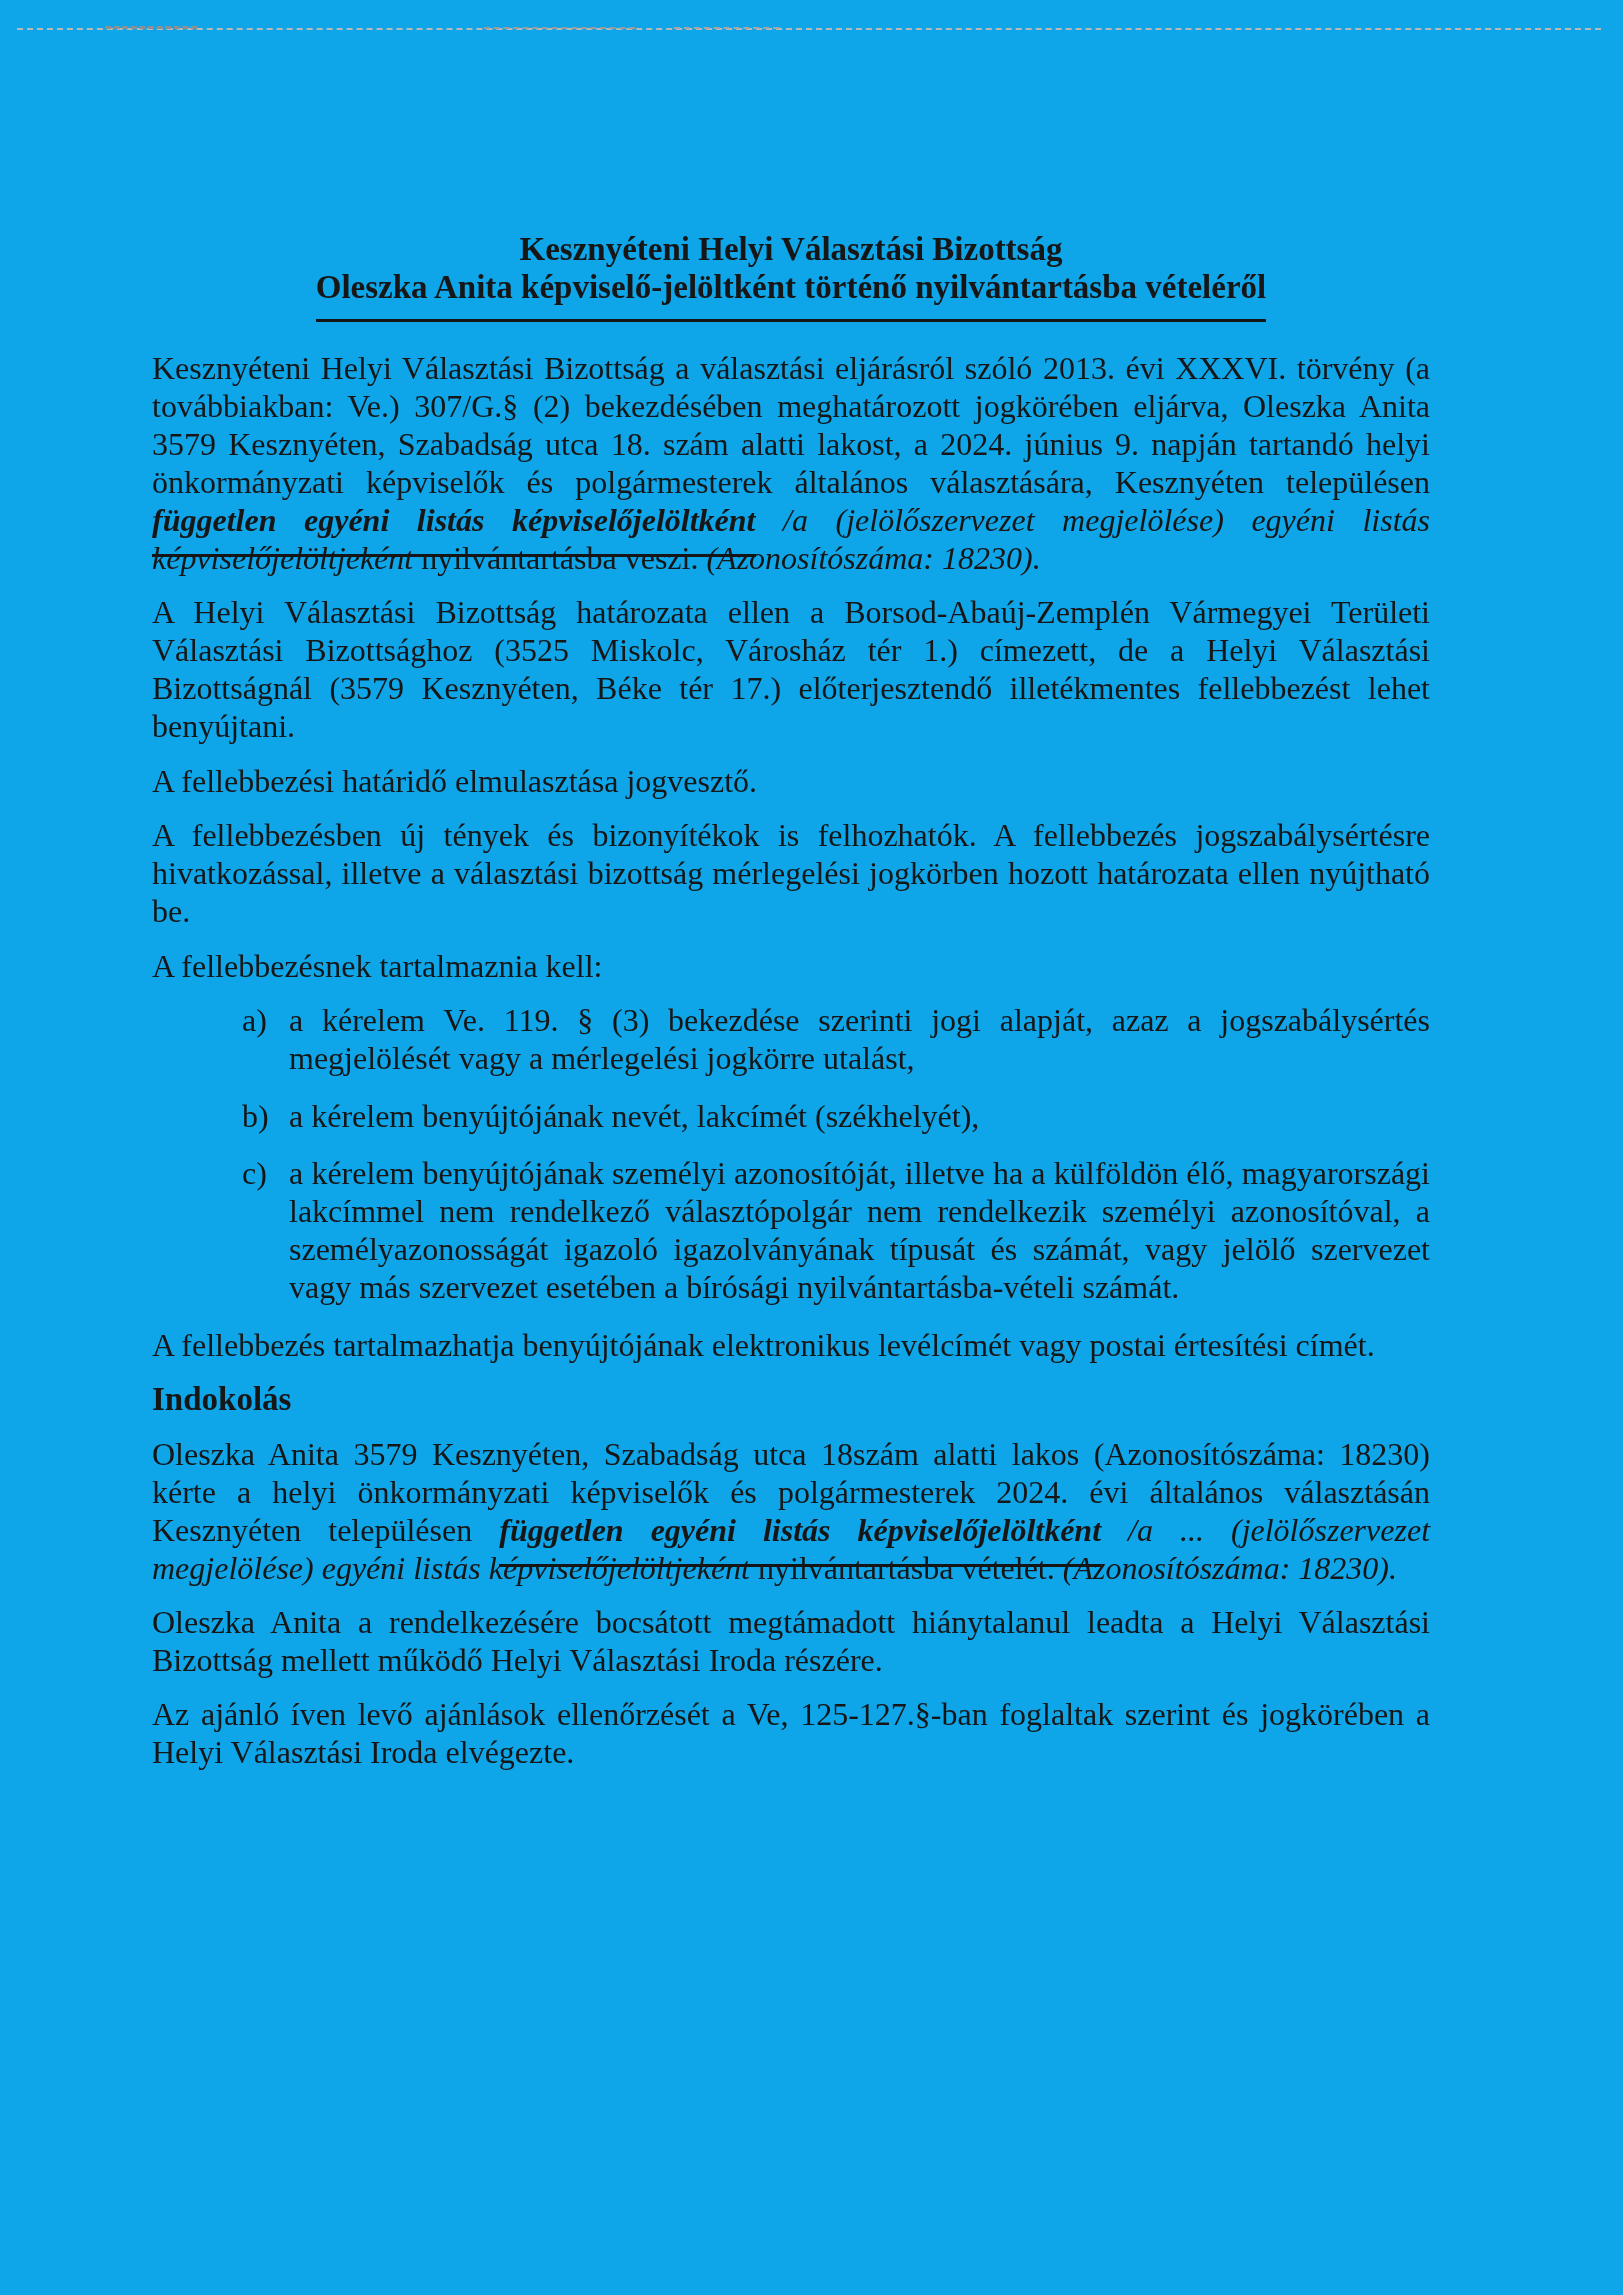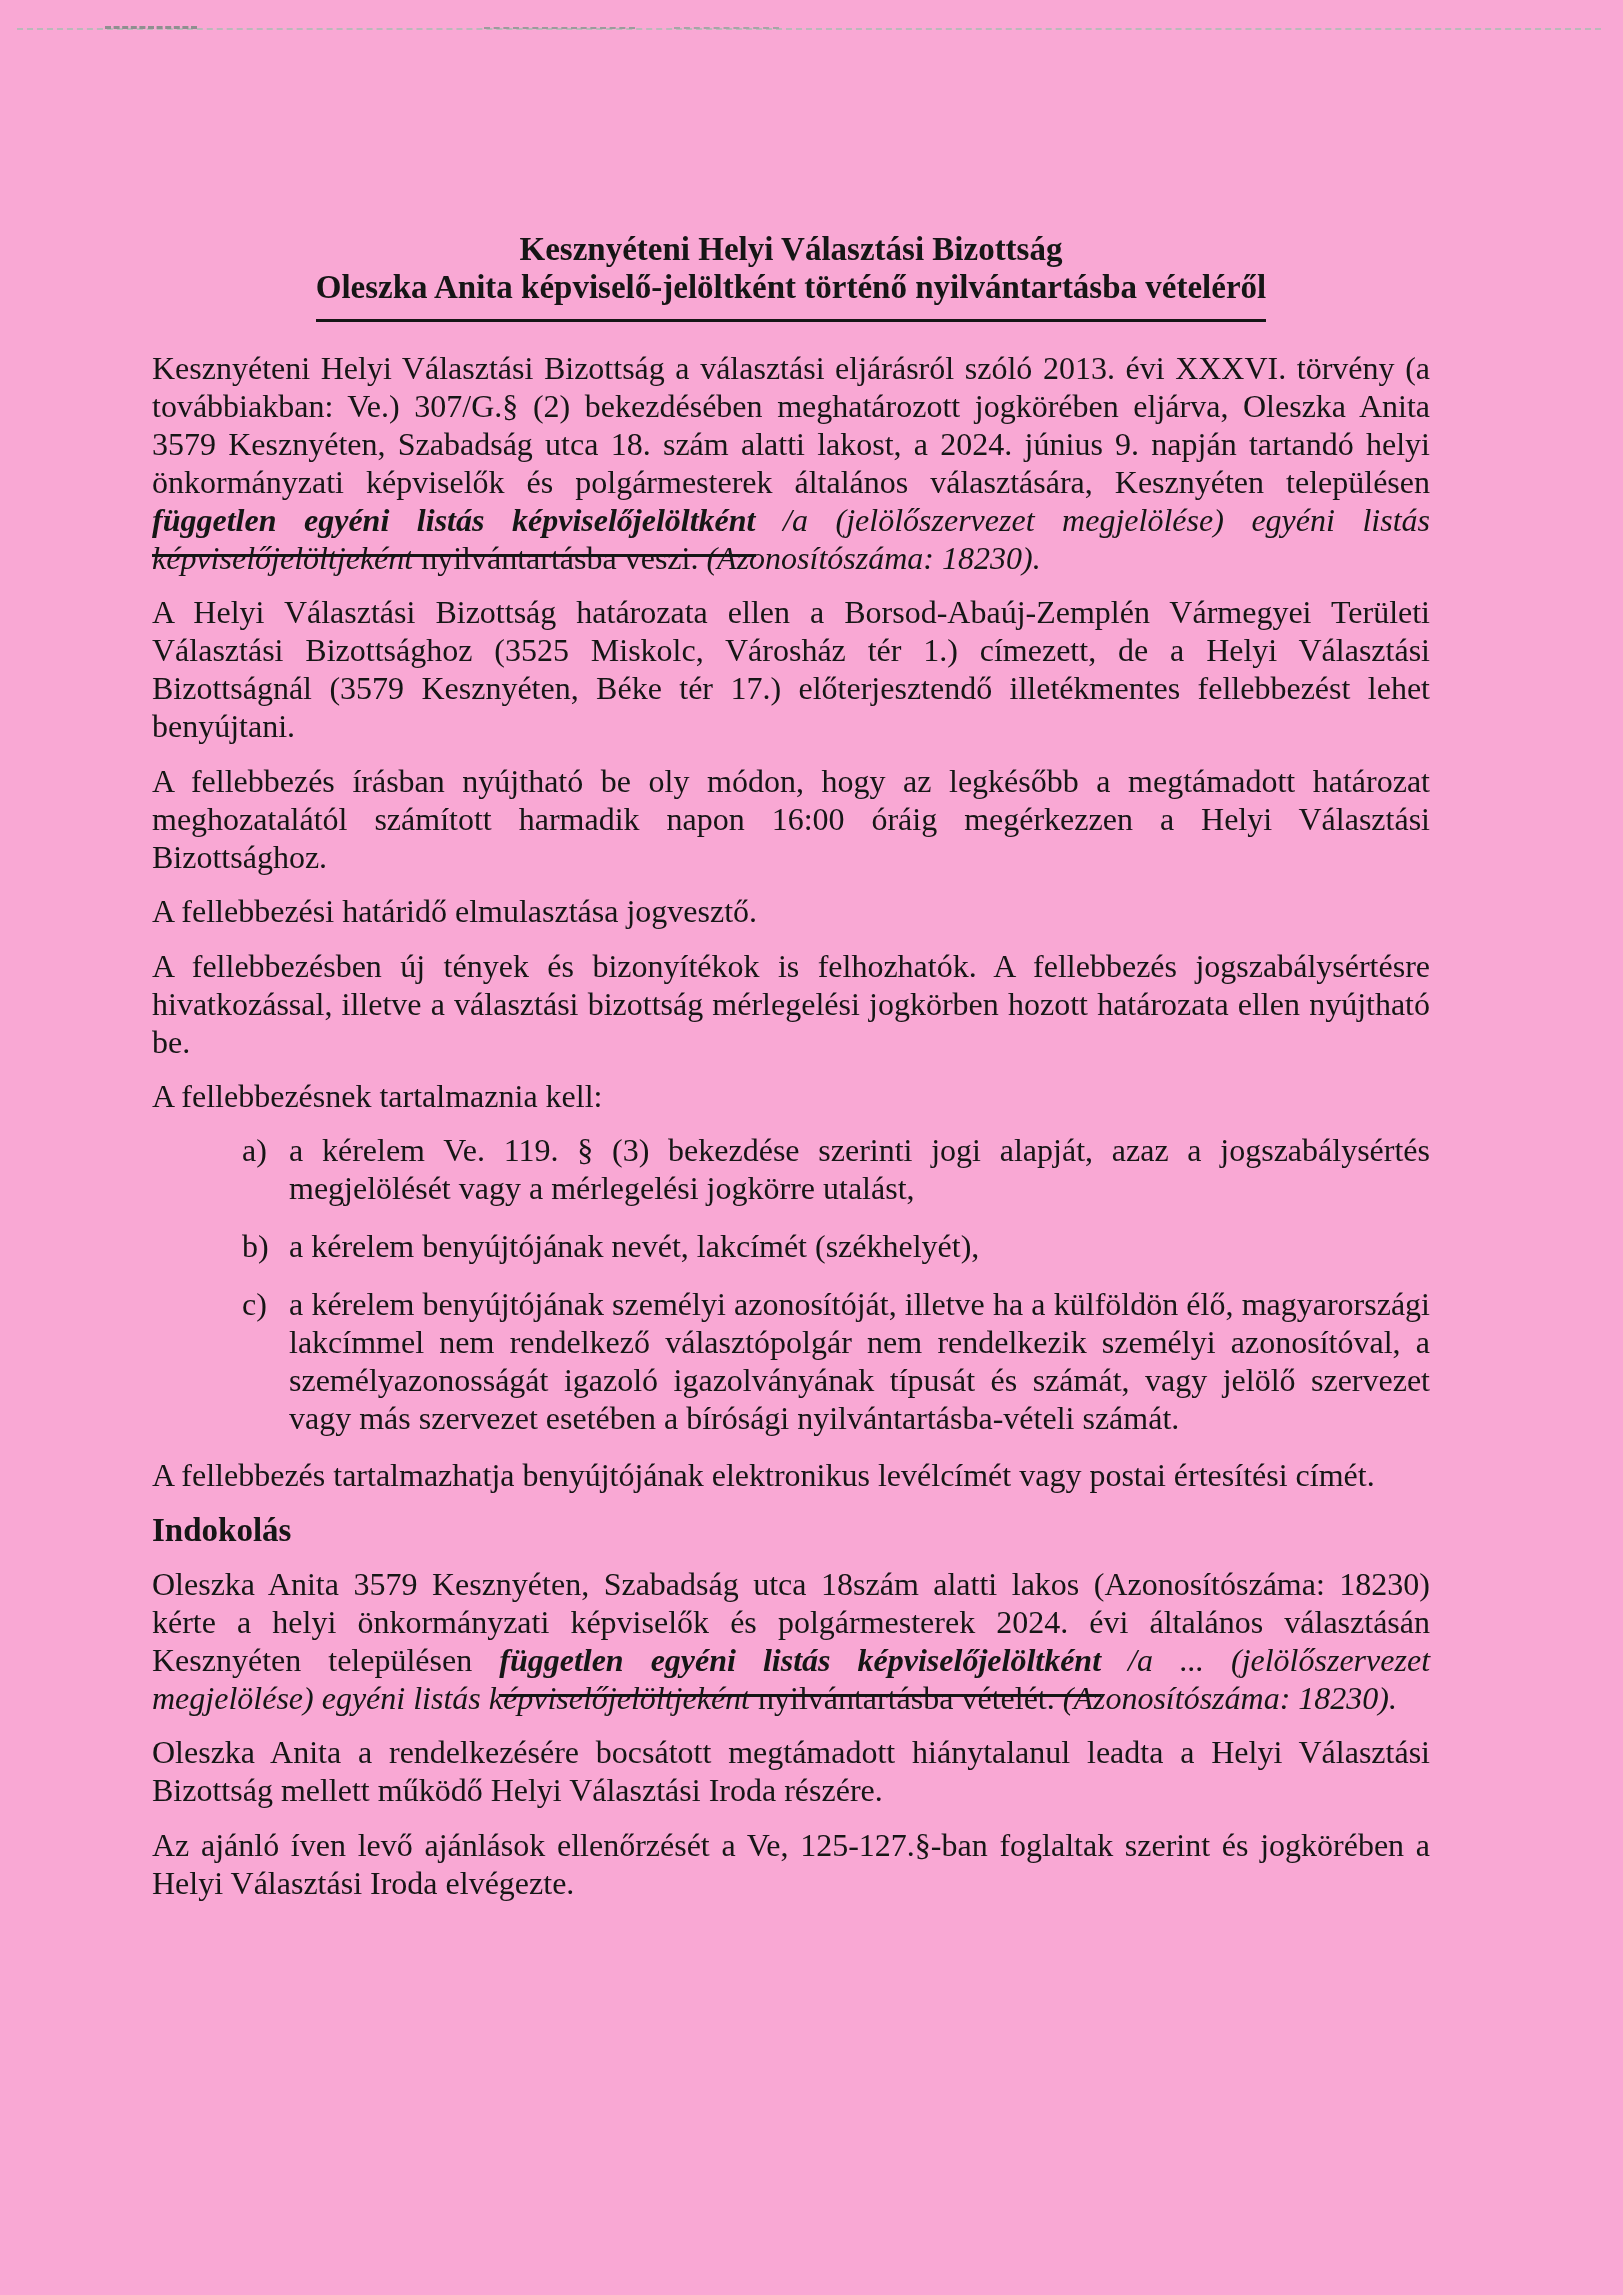--- a/index.html
+++ b/index.html
@@ -4,21 +4,21 @@
 <style>
   html, body {
     margin: 0;
     padding: 0;
     background: #ffffff;
   }
   .page {
     position: relative;
     width: 1623px;
     height: 2295px;
-    background: #f9a8d4;
+    background: #0ea5e9;
     overflow: hidden;
     font-family: "Liberation Serif", "DejaVu Serif", serif;
     color: #161616;
   }
   
   .artifact-base {
     position: absolute;
     top: 27.5px;
     left: 17px;
     width: 1584px;
@@ -93,21 +93,20 @@
 
     <div class="title-block">
       <div>Kesznyéteni Helyi Választási Bizottság</div>
       <div><span class="title-underline">Oleszka Anita képviselő-jelöltként történő nyilvántartásba vételéről</span></div>
     </div>
 
     <p class="para"><span>Kesznyéteni Helyi Választási Bizottság a választási eljárásról szóló 2013. évi XXXVI. törvény (a továbbiakban: Ve.) 307/G.§ (2) bekezdésében meghatározott jogkörében eljárva, Oleszka Anita 3579 Kesznyéten, Szabadság utca 18. szám alatti lakost, a 2024. június 9. napján tartandó helyi önkormányzati képviselők és polgármesterek általános választására, Kesznyéten településen </span><span class="emph">független egyéni listás képviselőjelöltként</span><span class="ital"> /a (jelölőszervezet megjelölése) egyéni listás képviselőjelöltjeként </span><span>nyilvántartásba veszi. </span><span class="ital">(Azonosítószáma: 18230).</span></p>
 
     <p class="para">A Helyi Választási Bizottság határozata ellen a Borsod-Abaúj-Zemplén Vármegyei Területi Választási Bizottsághoz (3525 Miskolc, Városház tér 1.) címezett, de a Helyi Választási Bizottságnál (3579 Kesznyéten, Béke tér 17.) előterjesztendő illetékmentes fellebbezést lehet benyújtani.</p>
 
-    <p class="para">A fellebbezés írásban nyújtható be oly módon, hogy az legkésőbb a megtámadott határozat meghozatalától számított harmadik napon 16:00 óráig megérkezzen a Helyi Választási Bizottsághoz.</p>
 
     <p class="para">A fellebbezési határidő elmulasztása jogvesztő.</p>
 
     <p class="para">A fellebbezésben új tények és bizonyítékok is felhozhatók. A fellebbezés jogszabálysértésre hivatkozással, illetve a választási bizottság mérlegelési jogkörben hozott határozata ellen nyújtható be.</p>
 
     <p class="para">A fellebbezésnek tartalmaznia kell:</p>
 
     <div class="list-item">
       <span class="list-label">a)</span>
       <span>a kérelem Ve. 119. § (3) bekezdése szerinti jogi alapját, azaz a jogszabálysértés megjelölését vagy a mérlegelési jogkörre utalást,</span>

